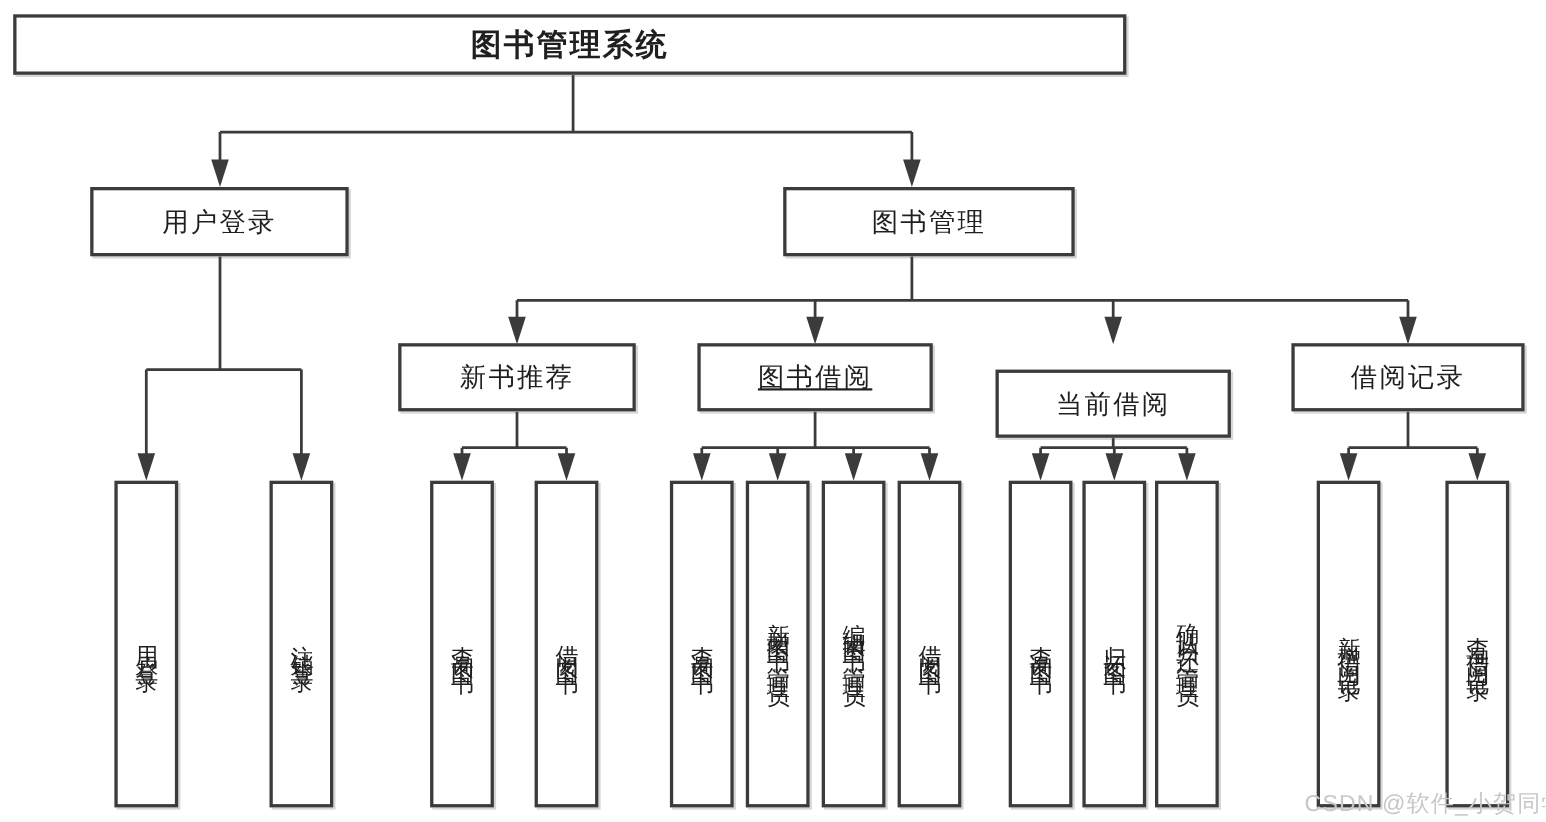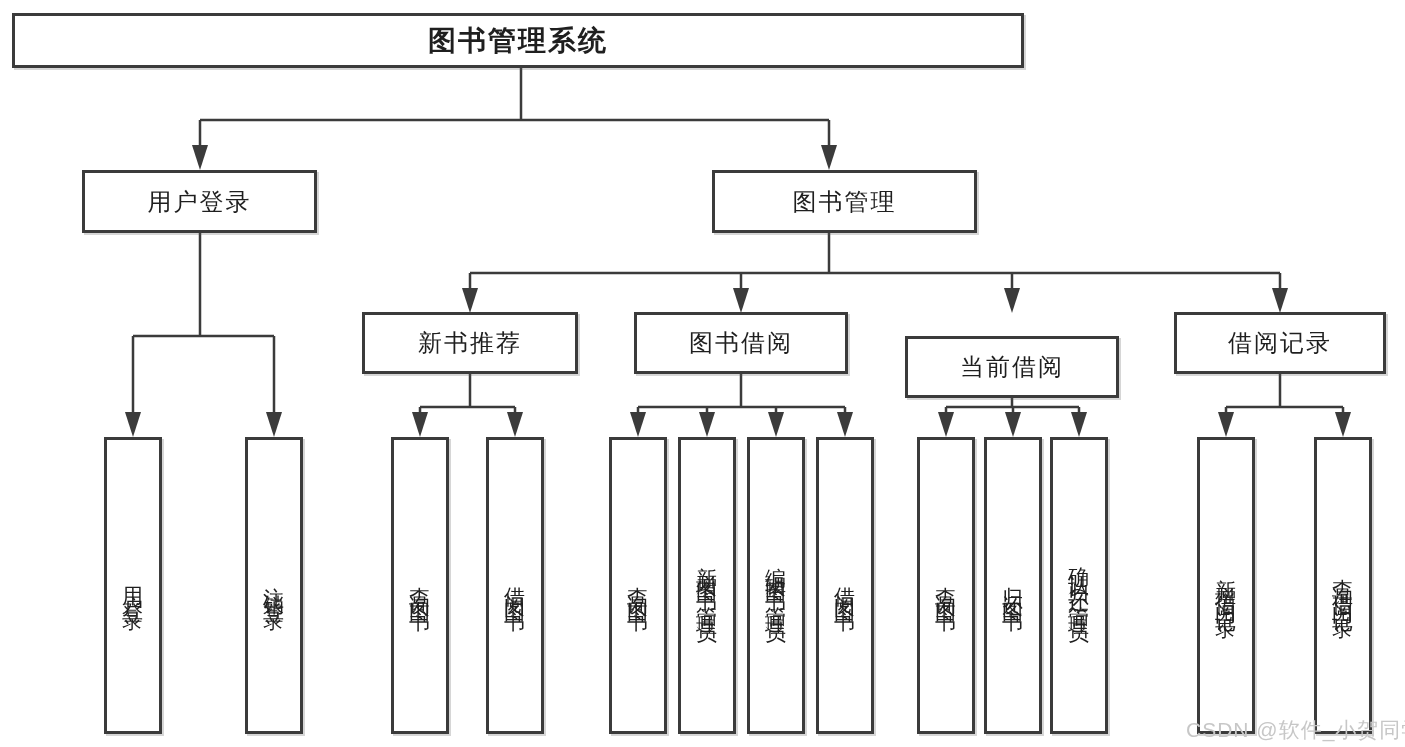--- a/index.html
+++ b/index.html
@@ -40,21 +40,21 @@
     font-size: 21px;
     letter-spacing: 8px;
     line-height: 1;
     white-space: nowrap;
   }
   
   .n-root      { left: 12px;   top: 13px;  width: 1012px; height: 55px; }
   .n-l2-a      { left: 82px;   top: 170px; width: 235px;  height: 63px; }
   .n-l2-b      { left: 712px;  top: 170px; width: 265px;  height: 63px; }
   .n-l3-a      { left: 362px;  top: 312px; width: 216px;  height: 62px; }
-  .n-l3-b      { left: 634px;  top: 312px; width: 214px;  height: 62px; }
+  .n-l3-b      { left: 634px;  top: 312px; width: 214px;  height: 62px; text-decoration: underline; }
   .n-l3-c      { left: 905px;  top: 312px; width: 214px;  height: 62px; margin-top: 24px; }
   .n-l3-d      { left: 1174px; top: 312px; width: 212px;  height: 62px; }
   .leaf        { top: 437px; width: 58px; height: 297px; }
   .lf-1a { left: 104px; }  .lf-1b { left: 245px; }
   .lf-2a { left: 391px; }  .lf-2b { left: 486px; }
   .lf-3a { left: 609px; }  .lf-3b { left: 678px; }
   .lf-3c { left: 747px; }  .lf-3d { left: 816px; }
   .lf-4a { left: 917px; }  .lf-4b { left: 984px; }  .lf-4c { left: 1050px; }
   .lf-5a { left: 1197px; } .lf-5b { left: 1314px; }
   .watermark {

